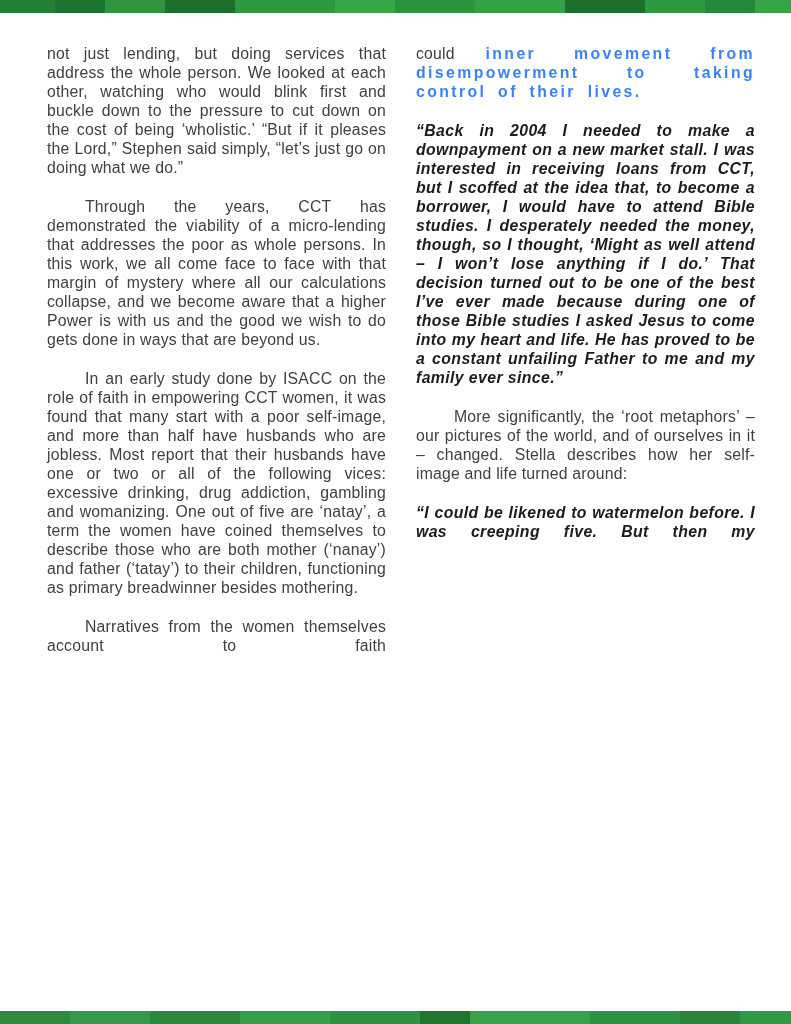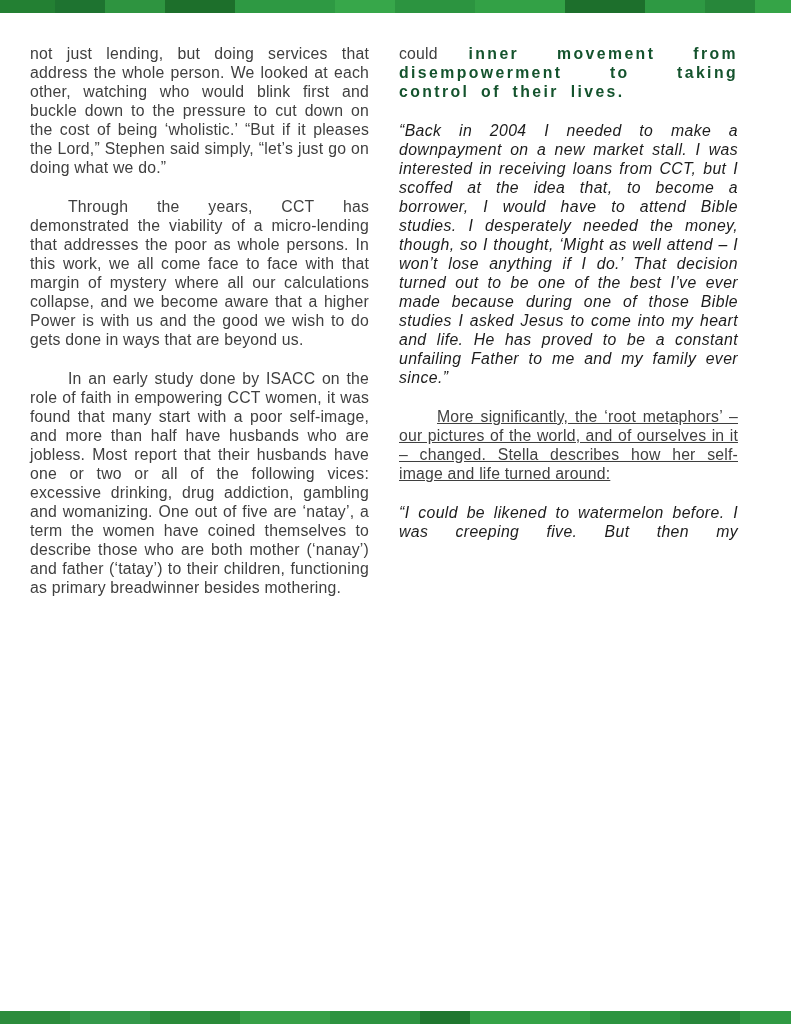--- a/index.html
+++ b/index.html
@@ -43,63 +43,64 @@
       #2d9340 330px, #2d9340 420px,
       #1f772f 420px, #1f772f 470px,
       #35a347 470px, #35a347 590px,
       #2c9440 590px, #2c9440 680px,
       #27863a 680px, #27863a 740px,
       #309a43 740px, #309a43 791px);
   }
   .columns {
     position:absolute;
     top:44px;
-    left:30px;
+    left:47px;
     width:708px;
     display:flex;
     gap:30px;
   }
   .col { width:339px; }
   p {
     margin:0 0 20px 0;
     font-size:15.8px;
     line-height:19px;
     text-align:justify;
     color:#3f3f3f;
     letter-spacing:0.2px;
   }
   p.indent { text-indent:38px; }
   p.jl { text-align-last:justify; }
   p.quote {
     font-style:italic;
-    font-weight:normal;
+    font-weight:bold;
     color:#1c1c1c;
     letter-spacing:0.4px;
   }
-  p.extra-gap { margin-top:10px;text-decoration:underline; }
+  p.extra-gap { margin-top:10px; }
   .emph {
     font-weight:bold;
-    color:#14532d;
+    color:#3b82f6;
     letter-spacing:2.4px;
     word-spacing:5px;
   }
 </style>
 </head>
 <body>
 
 <div class="page">
 
   <div class="banner top"></div>
 
   <div class="columns">
 
     <div class="col">
       <p>not just lending, but doing services that address the whole person. We looked at each other, watching who would blink first and buckle down to the pressure to cut down on the cost of being ‘wholistic.’ “But if it pleases the Lord,” Stephen said simply, “let’s just go on doing what we do.”</p>
       <p class="indent">Through the years, CCT has demonstrated the viability of a micro-lending that addresses the poor as whole persons. In this work, we all come face to face with that margin of mystery where all our calculations collapse, and we become aware that a higher Power is with us and the good we wish to do gets done in ways that are beyond us.</p>
       <p class="indent">In an early study done by ISACC on the role of faith in empowering CCT women, it was found that many start with a poor self-image, and more than half have husbands who are jobless. Most report that their husbands have one or two or all of the following vices: excessive drinking, drug addiction, gambling and womanizing. One out of five are ‘natay’, a term the women have coined themselves to describe those who are both mother (‘nanay’) and father (‘tatay’) to their children, functioning as primary breadwinner besides mothering.</p>
+      <p class="indent jl">Narratives from the women themselves account to faith</p>
     </div>
 
     <div class="col">
       <p><span>could </span><span class="emph">inner movement from disempowerment to taking control of their lives.</span></p>
       <p class="quote">“Back in 2004 I needed to make a downpayment on a new market stall. I was interested in receiving loans from CCT, but I scoffed at the idea that, to become a borrower, I would have to attend Bible studies. I desperately needed the money, though, so I thought, ‘Might as well attend – I won’t lose anything if I do.’ That decision turned out to be one of the best I’ve ever made because during one of those Bible studies I asked Jesus to come into my heart and life. He has proved to be a constant unfailing Father to me and my family ever since.”</p>
       <p class="indent extra-gap">More significantly, the ‘root metaphors’ – our pictures of the world, and of ourselves in it – changed. Stella describes how her self-image and life turned around:</p>
       <p class="quote jl">“I could be likened to watermelon before. I was creeping five. But then my</p>
     </div>
 
   </div>

